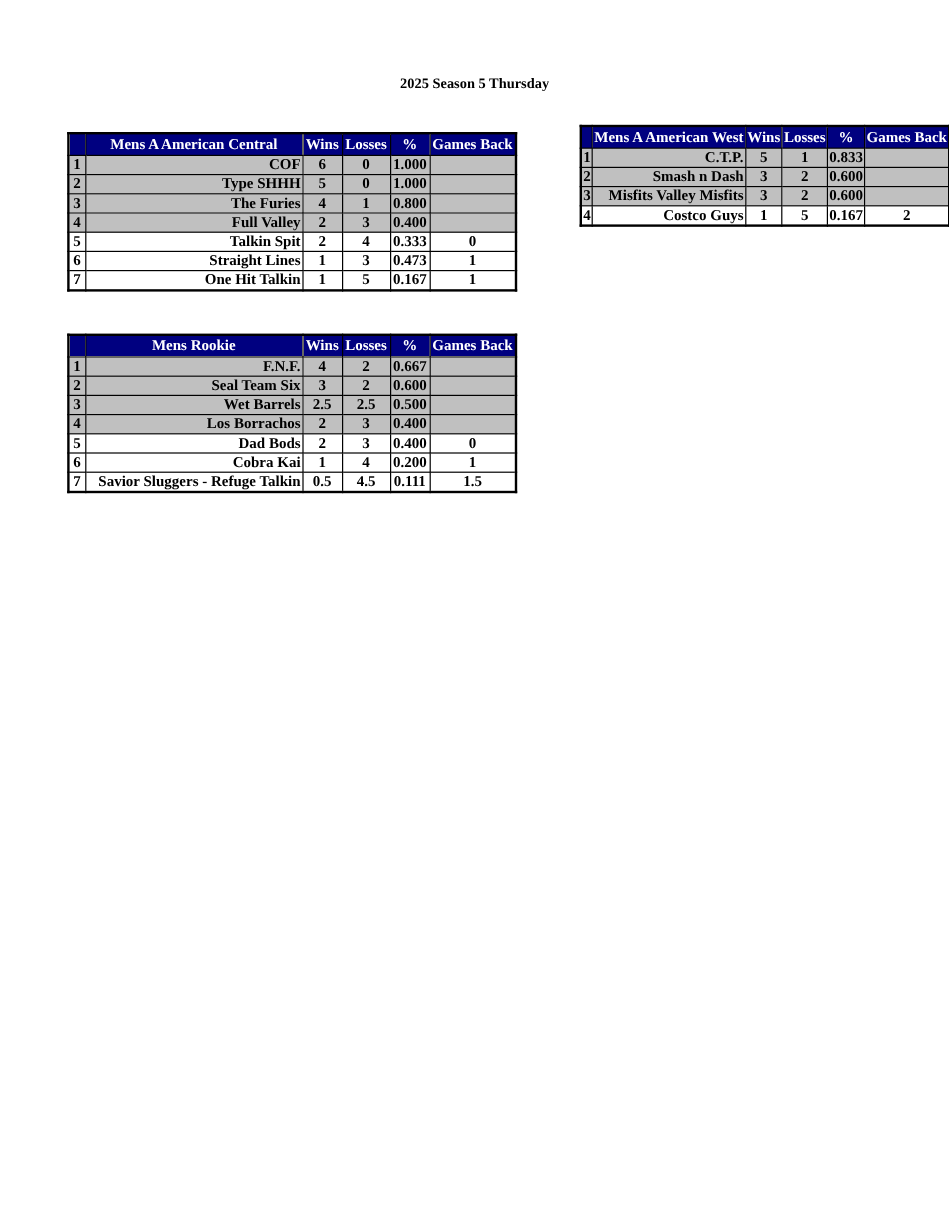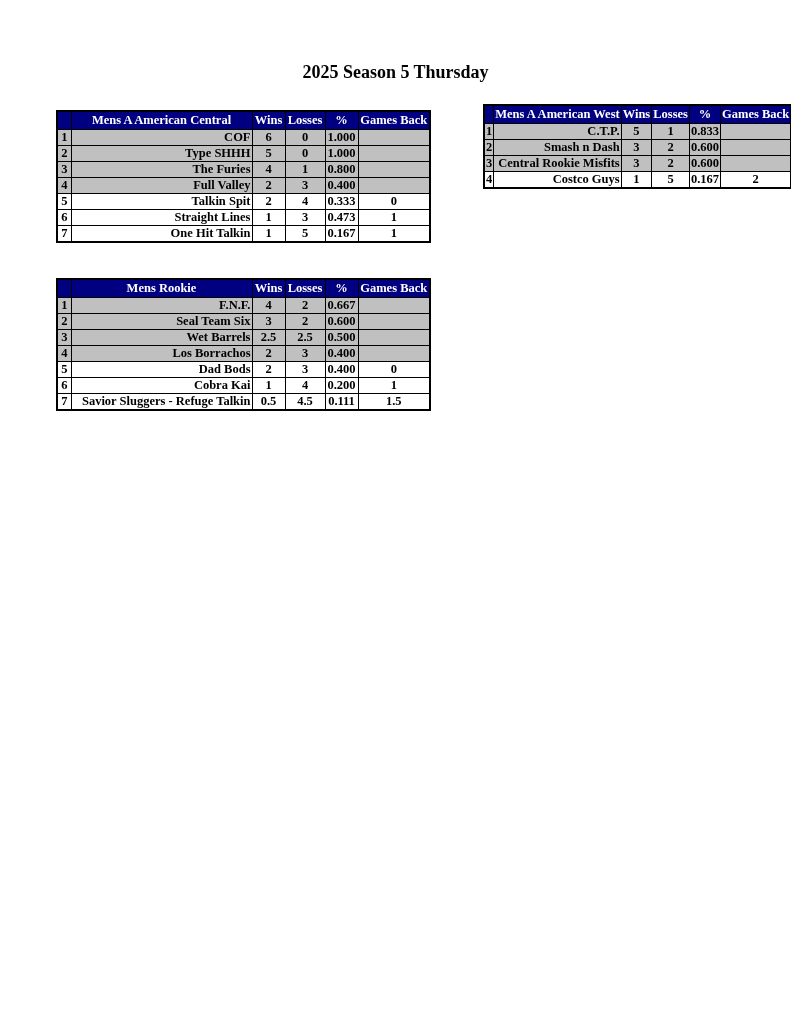--- a/index.html
+++ b/index.html
@@ -16,21 +16,21 @@
     color: var(--text, #000000);
     overflow: hidden;
   }
   .title {
     position: absolute;
     top: 62px;
     left: 0;
     width: 791px;
     margin: 0;
     text-align: center;
-    font-size: 18px;
+    font-size: 12px;
     font-weight: bold;
     color: var(--text, #000000);
   }
   .tbl { position: absolute; padding-left: 40px; }
   .tbl-central { left: 16px;  top: 110px; }
   .tbl-west    { left: 443px; top: 104px; }
   .tbl-rookie  { left: 16px;  top: 278px; }
 
   table.standings {
     border-collapse: collapse;
@@ -184,21 +184,21 @@
           <tr class="shaded">
             <td>2</td>
             <td class="team-cell">Smash n Dash</td>
             <td>3</td>
             <td>2</td>
             <td>0.600</td>
             <td></td>
           </tr>
           <tr class="shaded">
             <td>3</td>
-            <td class="team-cell">Central Rookie Misfits</td>
+            <td class="team-cell">Misfits Valley Misfits</td>
             <td>3</td>
             <td>2</td>
             <td>0.600</td>
             <td></td>
           </tr>
           <tr class="plain">
             <td>4</td>
             <td class="team-cell">Costco Guys</td>
             <td>1</td>
             <td>5</td>

